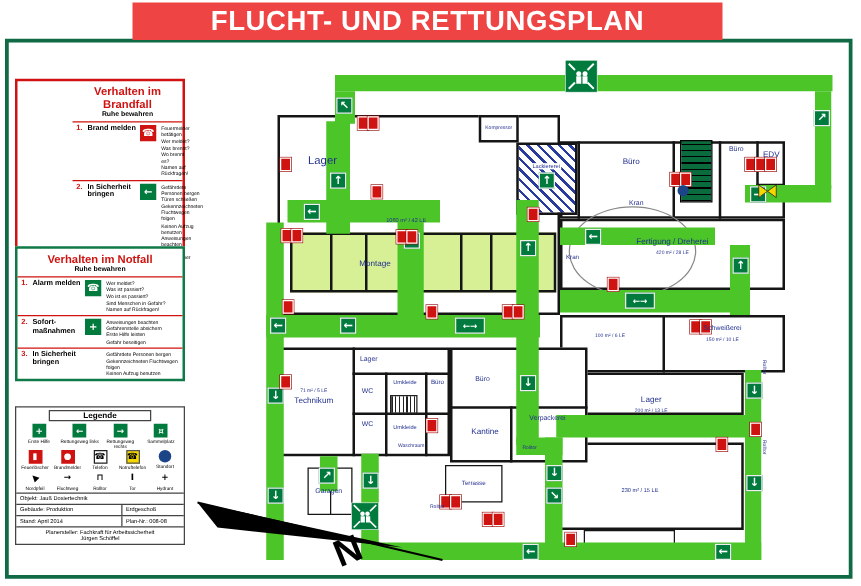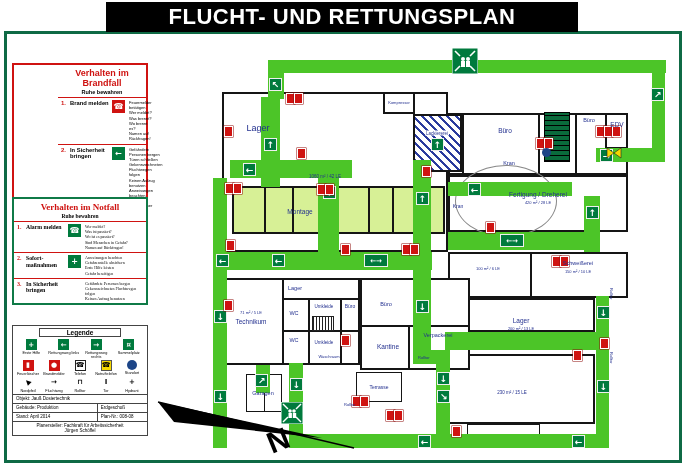--- a/index.html
+++ b/index.html
@@ -1,21 +1,21 @@
 <!DOCTYPE html>
 <html><head>
 <meta charset="utf-8">
 <style>
   html,body{margin:0;padding:0;}
   body{width:689px;height:469px;position:relative;background:#fff;overflow:hidden;
        font-family:"Liberation Sans",sans-serif;}
   
   .frame{position:absolute;left:4px;top:31px;width:678px;height:432px;
          border:3px solid #0f6a45;box-sizing:border-box;z-index:1;background:#fff;}
-  .titlebar{position:absolute;left:106px;top:2px;width:472px;height:30px;background:#000000;
+  .titlebar{position:absolute;left:106px;top:2px;width:472px;height:30px;background:#ef4444;
             color:#fff;font-weight:bold;font-size:22px;line-height:30px;text-align:center;
             letter-spacing:.5px;z-index:10;}
   
   .panel{position:absolute;left:12px;width:136px;background:#fff;box-sizing:border-box;z-index:5;}
   .panel.red{border:2px solid #cf1311;padding-left:44px;}
   .panel.green{border:2px solid #0f7a47;}
   .ptitle{font-weight:bold;font-size:9px;text-align:center;color:#cf1311;margin-top:3px;}
   .psub{font-weight:bold;font-size:5.5px;text-align:center;color:#000;margin:1px 0 2px 0;}
   .prow{display:grid;grid-template-columns:9px 42px 17px 1fr;border-top:1.6px solid #cf1311;
         padding:2px 2px 2px 3px;align-items:start;}
@@ -113,21 +113,21 @@
 Anweisungen beachten</div>
   </div>
   <div class="prow">
     <div class="pnum">3.</div>
     <div class="plbl">Löschversuch unternehmen</div>
     <div class="picon r gi-ext"></div>
     <div class="ptxt">Feuerlöscher benutzen</div>
   </div>
 </div>
 
-<div class="panel green" style="top:197px;font-family:Liberation Serif, serif;">
+<div class="panel green" style="top:197px;">
   <div class="ptitle">Verhalten im Notfall</div>
   <div class="psub">Ruhe bewahren</div>
   <div class="prow">
     <div class="pnum">1.</div>
     <div class="plbl">Alarm melden</div>
     <div class="picon g gi-phone"></div>
     <div class="ptxt">Wer meldet?
 Was ist passiert?
 Wo ist es passiert?
 Sind Menschen in Gefahr?

